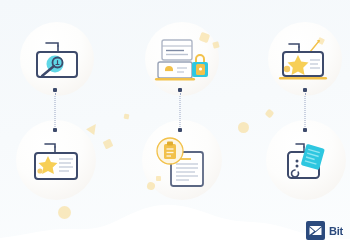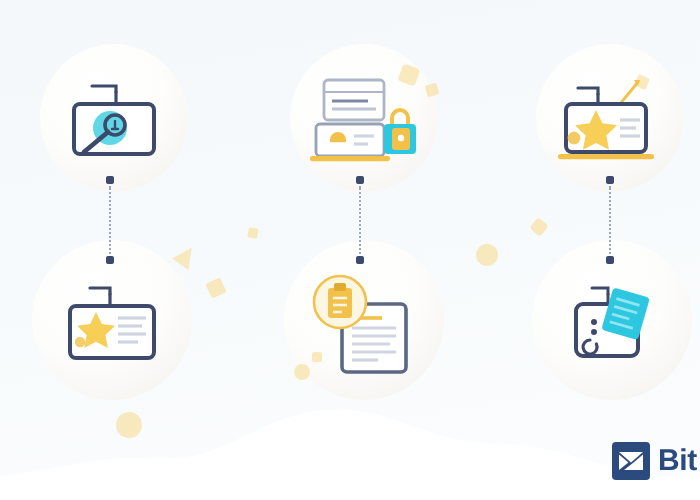--- a/index.html
+++ b/index.html
@@ -58,21 +58,21 @@
     display: flex; align-items: center; gap: 4px;
   }
   .brand-mark {
     width: 19px; height: 19px;
     background: #2b4a7d;
     border-radius: 2px;
     display: flex; align-items: center; justify-content: center;
     flex: 0 0 auto;
   }
   .brand-name {
-    font-size: 15px; font-weight: bold;
+    font-size: 11px; font-weight: bold;
     color: #2b4a7d; letter-spacing: -.2px;
     white-space: nowrap;
   }
 </style>
 </head>
 <body>
 
 <div id="stage">
 
   <div id="halos">

